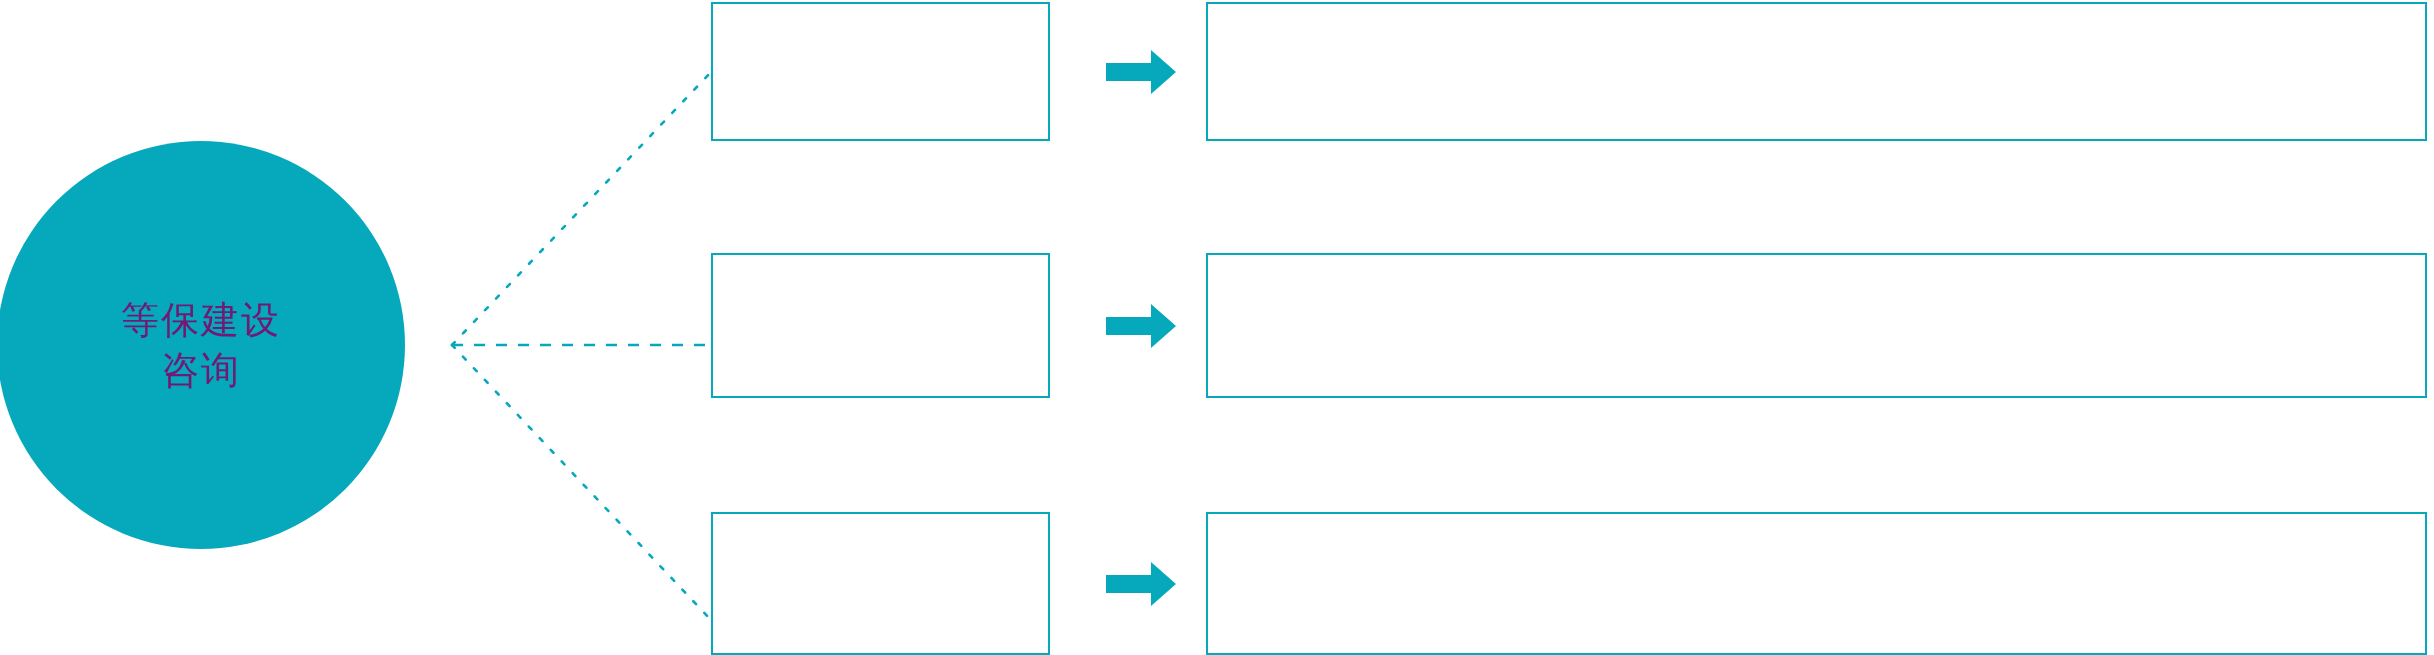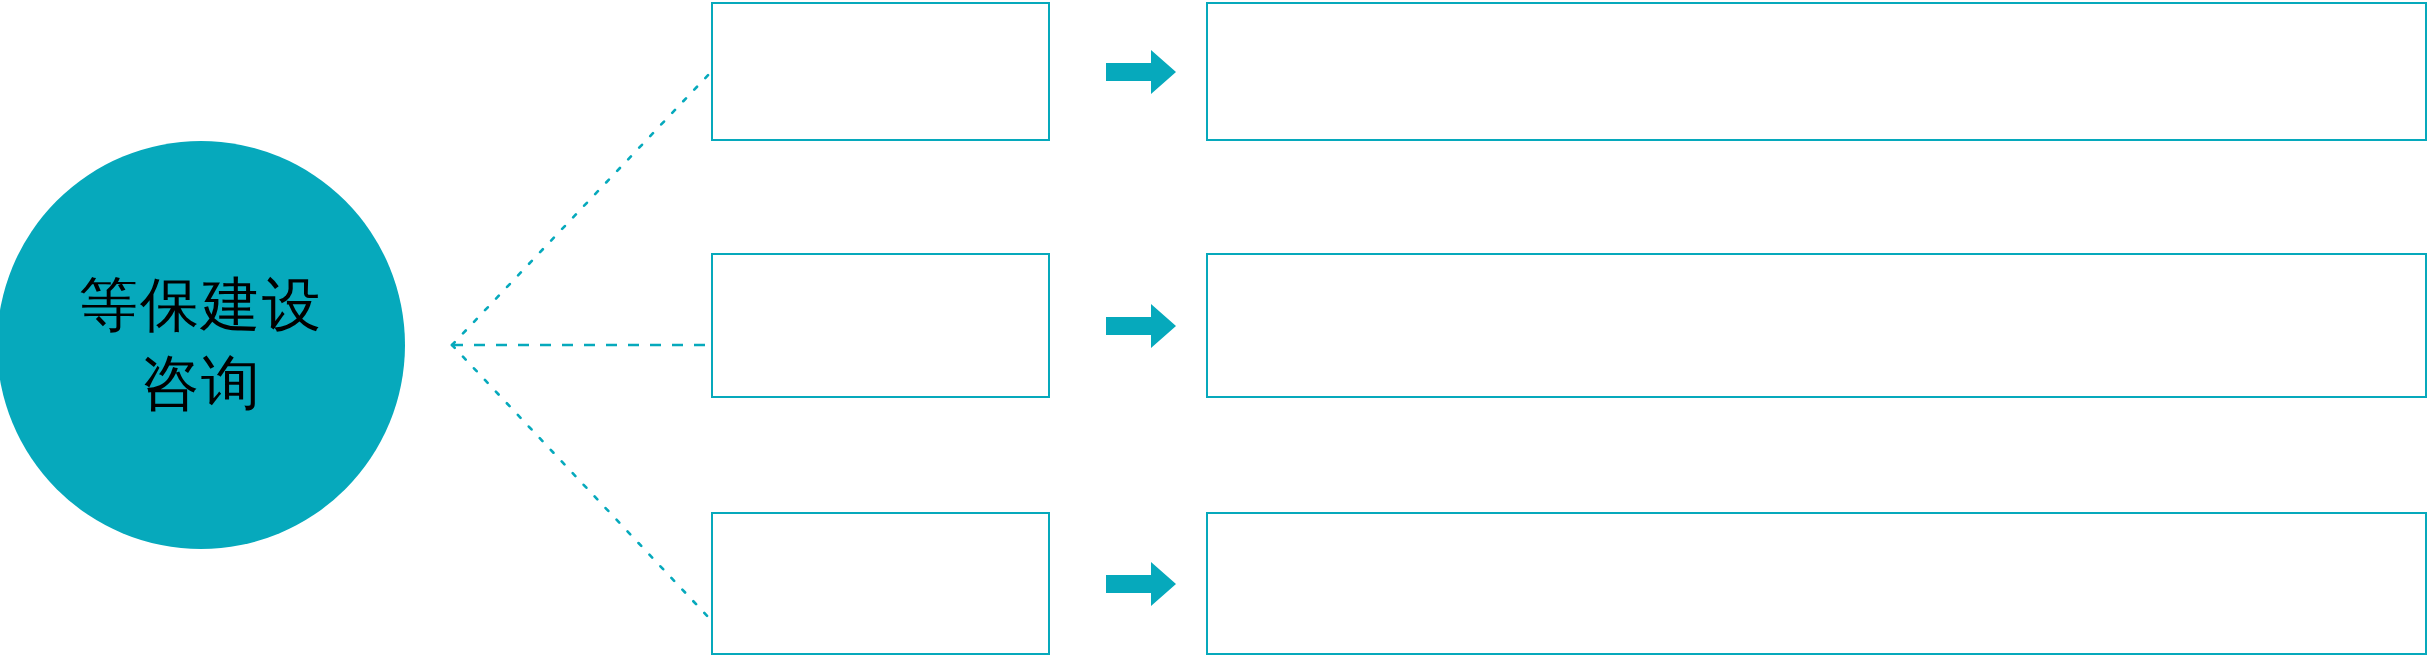--- a/index.html
+++ b/index.html
@@ -28,22 +28,22 @@
     height: 408px;
     border-radius: 50%;
     background: #06A9BC;
     display: flex;
     flex-direction: column;
     align-items: center;
     justify-content: center;
     box-sizing: border-box;
   }
   .hub-text {
-    color: #000000;
-    font-size: 59px;
+    color: #701a75;
+    font-size: 38px;
     line-height: 1.32;
     letter-spacing: 2px;
     text-align: center;
     font-weight: 400;
     white-space: nowrap;
   }
 
   
   .connectors {
     position: absolute;

